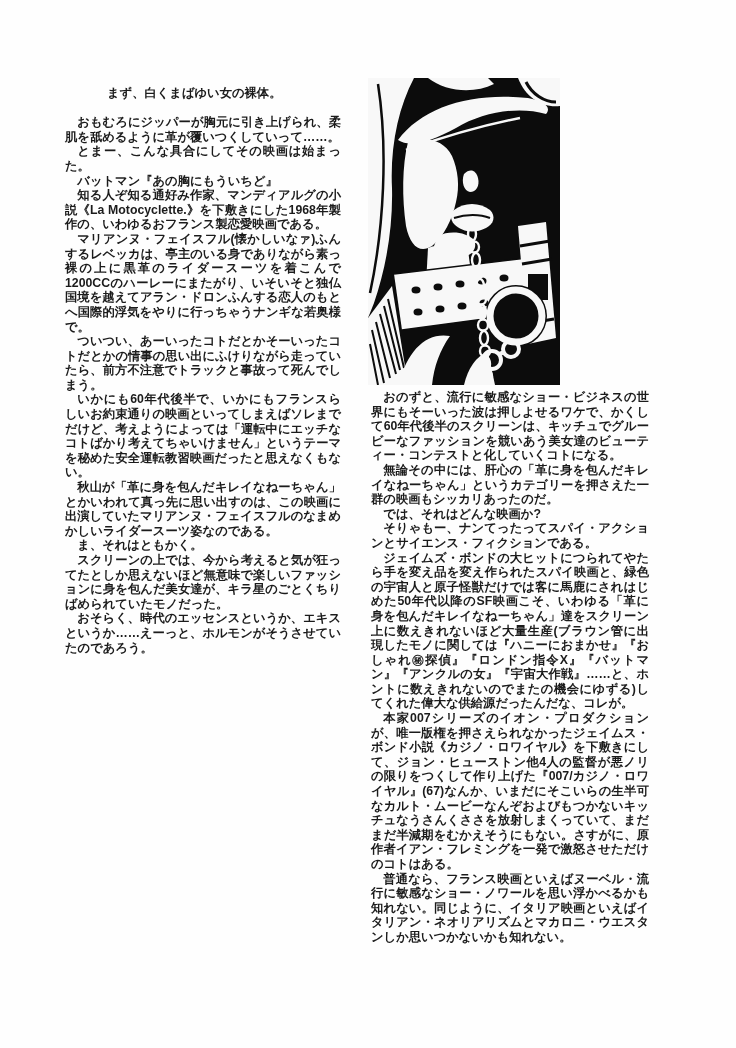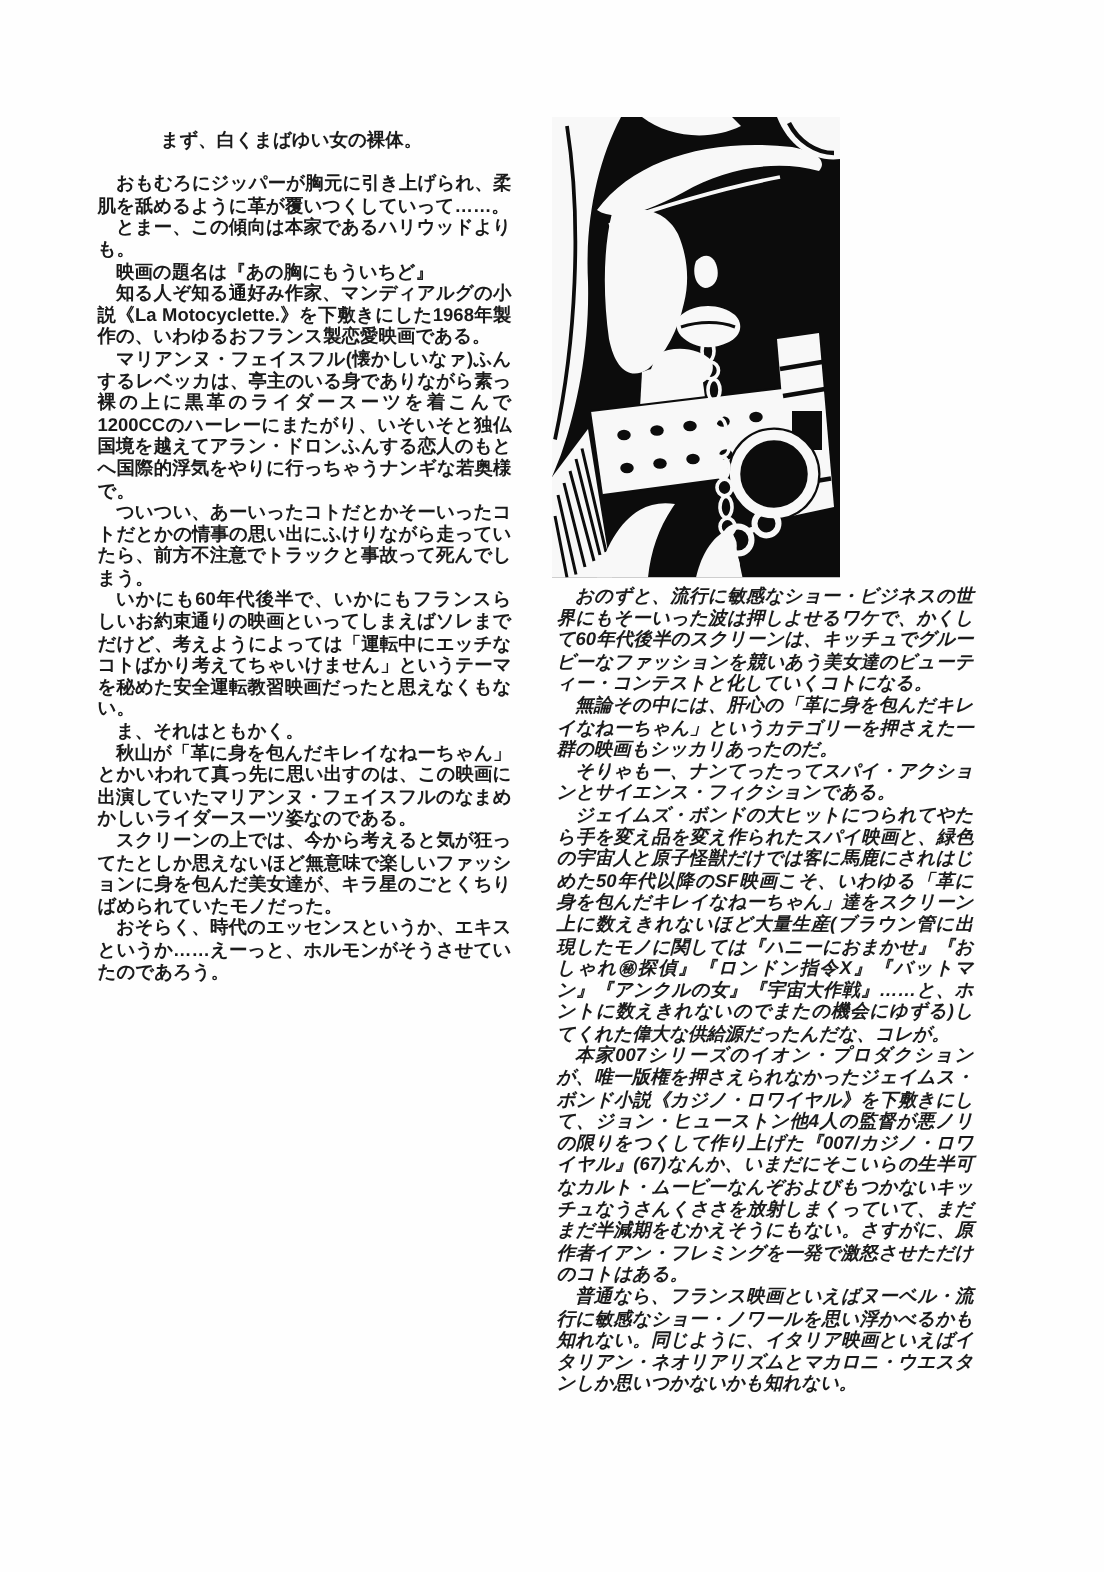--- a/index.html
+++ b/index.html
@@ -37,28 +37,28 @@
 <body style="background: rgb(254, 254, 254);">
 
 <div class="page">
 
   <div class="col col-left" style="color: rgb(27, 27, 27);">
     <div class="intro">
         <p>まず、白くまばゆい女の裸体。</p>
       </div>
     <div>
         <p>おもむろにジッパーが胸元に引き上げられ、柔肌を舐めるように革が覆いつくしていって……。</p>
-        <p>とまー、この傾向は本家であるハリウッドよりも。</p>
-        <p>映画の題名は『あの胸にもういちど』</p>
+        <p>とまー、こんな具合にしてその映画は始まった。</p>
+        <p>バットマン『あの胸にもういちど』</p>
         <p>知る人ぞ知る通好み作家、マンディアルグの小説《La Motocyclette.》を下敷きにした1968年製作の、いわゆるおフランス製恋愛映画である。</p>
         <p>マリアンヌ・フェイスフル(懐かしいなァ)ふんするレベッカは、亭主のいる身でありながら素っ裸の上に黒革のライダースーツを着こんで1200CCのハーレーにまたがり、いそいそと独仏国境を越えてアラン・ドロンふんする恋人のもとへ国際的浮気をやりに行っちゃうナンギな若奥様で。</p>
         <p>ついつい、あーいったコトだとかそーいったコトだとかの情事の思い出にふけりながら走っていたら、前方不注意でトラックと事故って死んでしまう。</p>
         <p>いかにも60年代後半で、いかにもフランスらしいお約束通りの映画といってしまえばソレまでだけど、考えようによっては「運転中にエッチなコトばかり考えてちゃいけません」というテーマを秘めた安全運転教習映画だったと思えなくもない。</p>
+        <p>秋山が「革に身を包んだキレイなねーちゃん」とかいわれて真っ先に思い出すのは、この映画に出演していたマリアンヌ・フェイスフルのなまめかしいライダースーツ姿なのである。</p>
         <p>ま、それはともかく。</p>
-        <p>秋山が「革に身を包んだキレイなねーちゃん」とかいわれて真っ先に思い出すのは、この映画に出演していたマリアンヌ・フェイスフルのなまめかしいライダースーツ姿なのである。</p>
         <p>スクリーンの上では、今から考えると気が狂ってたとしか思えないほど無意味で楽しいファッションに身を包んだ美女達が、キラ星のごとくちりばめられていたモノだった。</p>
         <p>おそらく、時代のエッセンスというか、エキスというか……えーっと、ホルモンがそうさせていたのであろう。</p>
       </div>
   </div>
 
   <div class="illustration">
     <svg viewBox="0 0 192 307" preserveAspectRatio="none">
       <rect width="192" height="307" fill="#0c0c0c"></rect>
 
       <g>
@@ -140,24 +140,25 @@
         <ellipse cx="119" cy="298" rx="5" ry="5.5"></ellipse>
       </g>
 
       <g>
         <path d="M30,307 C40,272 58,254 82,258 C72,272 66,288 64,307 Z" fill="#f8f8f8"></path>
         <path d="M96,307 C100,290 108,278 120,274 L127,307 Z" fill="#f8f8f8"></path>
       </g>
     </svg>
   </div>
 
-  <div class="col col-right" style="color: rgb(27, 27, 27); font-style: italic;">
+  <div class="col col-right" style="color: rgb(27, 27, 27);">
     <div>
         <p>おのずと、流行に敏感なショー・ビジネスの世界にもそーいった波は押しよせるワケで、かくして60年代後半のスクリーンは、キッチュでグルービーなファッションを競いあう美女達のビューティー・コンテストと化していくコトになる。</p>
         <p>無論その中には、肝心の「革に身を包んだキレイなねーちゃん」というカテゴリーを押さえた一群の映画もシッカリあったのだ。</p>
+        <p>では、それはどんな映画か?</p>
         <p>そりゃもー、ナンてったってスパイ・アクションとサイエンス・フィクションである。</p>
         <p>ジェイムズ・ボンドの大ヒットにつられてやたら手を変え品を変え作られたスパイ映画と、緑色の宇宙人と原子怪獣だけでは客に馬鹿にされはじめた50年代以降のSF映画こそ、いわゆる「革に身を包んだキレイなねーちゃん」達をスクリーン上に数えきれないほど大量生産(ブラウン管に出現したモノに関しては『ハニーにおまかせ』『おしゃれ㊙探偵』『ロンドン指令X』『バットマン』『アンクルの女』『宇宙大作戦』……と、ホントに数えきれないのでまたの機会にゆずる)してくれた偉大な供給源だったんだな、コレが。</p>
         <p>本家007シリーズのイオン・プロダクションが、唯一版権を押さえられなかったジェイムス・ボンド小説《カジノ・ロワイヤル》を下敷きにして、ジョン・ヒューストン他4人の監督が悪ノリの限りをつくして作り上げた『007/カジノ・ロワイヤル』(67)なんか、いまだにそこいらの生半可なカルト・ムービーなんぞおよびもつかないキッチュなうさんくささを放射しまくっていて、まだまだ半減期をむかえそうにもない。さすがに、原作者イアン・フレミングを一発で激怒させただけのコトはある。</p>
         <p>普通なら、フランス映画といえばヌーベル・流行に敏感なショー・ノワールを思い浮かべるかも知れない。同じように、イタリア映画といえばイタリアン・ネオリアリズムとマカロニ・ウエスタンしか思いつかないかも知れない。</p>
       </div>
   </div>
 
 </div>
 
 </body></html>

